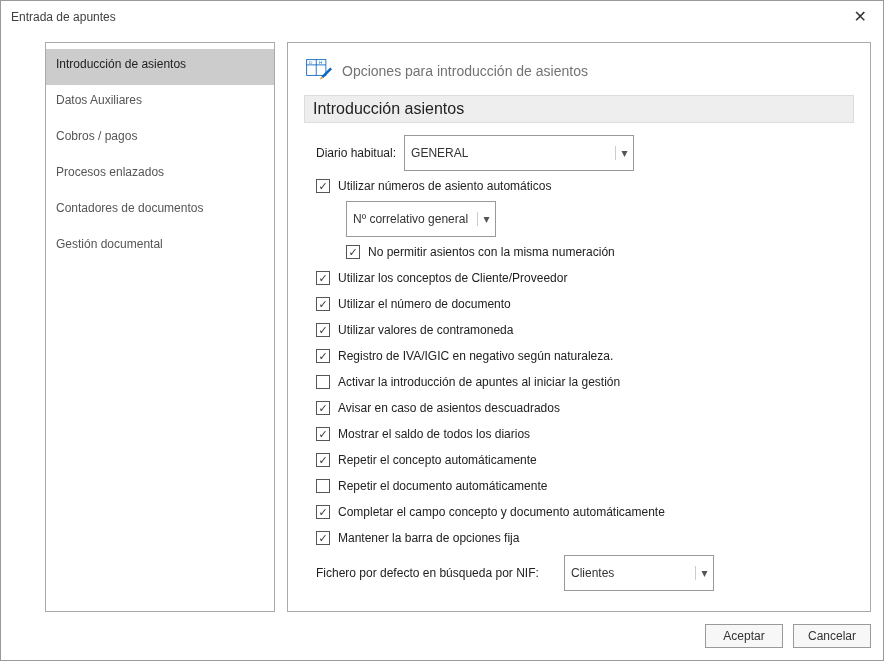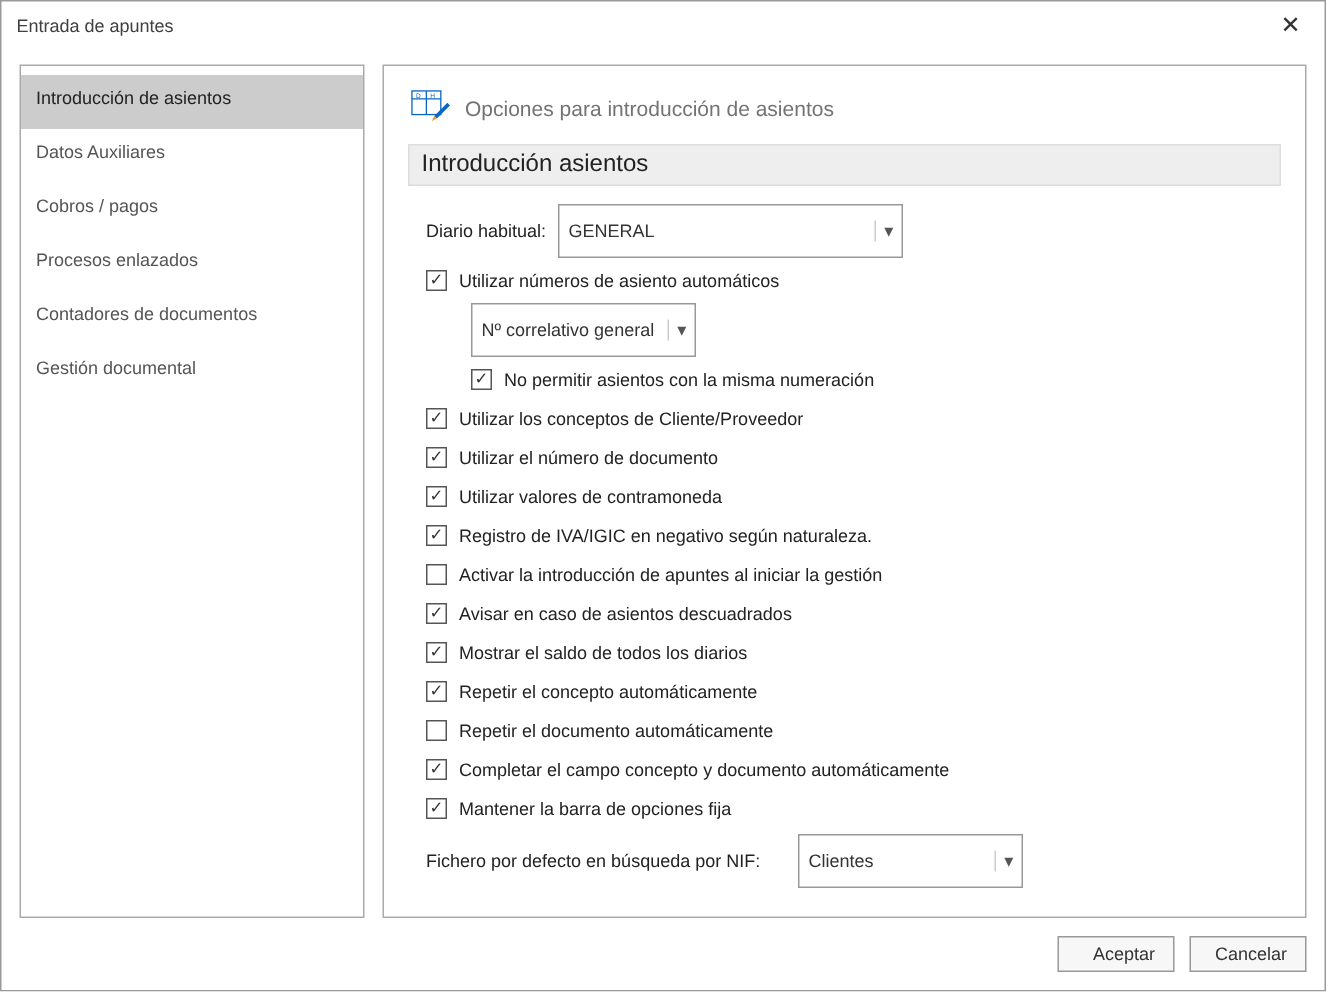--- a/index.html
+++ b/index.html
@@ -1,21 +1,21 @@
 <!DOCTYPE html>
 <html><head>
 <meta charset="utf-8">
 <style>
   * { box-sizing: border-box; }
   html, body { margin:0; padding:0; font-family: "Segoe UI", Tahoma, sans-serif; font-size:12px; color:#333; background:#fff; }
   .window { width:884px; height:661px; border:1px solid #999; display:flex; flex-direction:column; }
   .titlebar { display:flex; justify-content:space-between; align-items:center; padding:6px 10px 4px 10px; }
   .titlebar .title { font-size:12px; color:#404040; }
   .close-x { font-size:16px; color:#333; padding:0 6px; cursor:default; }
-  .body { flex:1; display:flex; padding:12px 12px 0 12px; gap:12px; overflow:hidden; }
+  .body { flex:1; display:flex; padding:12px 12px 0 12px; gap:12px; overflow:hidden;margin-left:32px; }
   .sidebar { width:230px; border:1px solid #aaa; background:#fff; padding:6px 0; }
   .sidebar-item { padding:8px 10px 14px 10px; color:#555; cursor:default; }
   .sidebar-item.selected { background:#ccc; color:#222; }
   .main { flex:1; border:1px solid #aaa; background:#fff; padding:14px 16px 14px 16px; overflow:auto; }
   .main-header { display:flex; align-items:center; gap:10px; margin-bottom:10px; }
   .main-title { font-size:14px; color:#737373; }
   .section-header { background:#eee; border:1px solid #ddd; padding:4px 8px; font-size:16px; color:#222; margin:6px 0 12px 0; }
   .form { padding:0 4px 0 12px; }
   .row { display:flex; align-items:center; gap:8px; margin:4px 0; min-height:22px; }
   .indent1 { padding-left:30px; }
@@ -24,21 +24,21 @@
   .row.highlighted { border:2px solid #0b66c3; padding:2px 4px; display:inline-flex; }
   .select { height:36px; border:1px solid #999; background:#fff; display:flex; align-items:center; }
   .select .sel-text { padding:0 6px; flex:1; }
   .select .sel-arrow { width:18px; text-align:center; border-left:1px solid #ccc; color:#555; }
   .sel-diario { width:230px; }
   .sel-corr { width:150px; }
   .sel-clientes { width:150px; }
   .label { color:#222; }
   .btn { height:24px; border:1px solid #999; background:#f7f7f7; padding:0 12px; display:inline-flex; align-items:center; cursor:default; }
   .footer { display:flex; justify-content:flex-end; gap:10px; padding:12px; }
-  .footer .btn { width:78px; justify-content:flex-end; }
+  .footer .btn { width:78px; justify-content:center; }
   .fichero-row { display:flex; align-items:center; gap:8px; margin-top:6px; }
   .fichero-row .label { min-width:240px; }
   svg.icon { width:28px; height:28px; }
 </style>
 </head>
 <body>
 
 <div class="window">
   <div class="titlebar">
     <span class="title">Entrada de apuntes</span>

